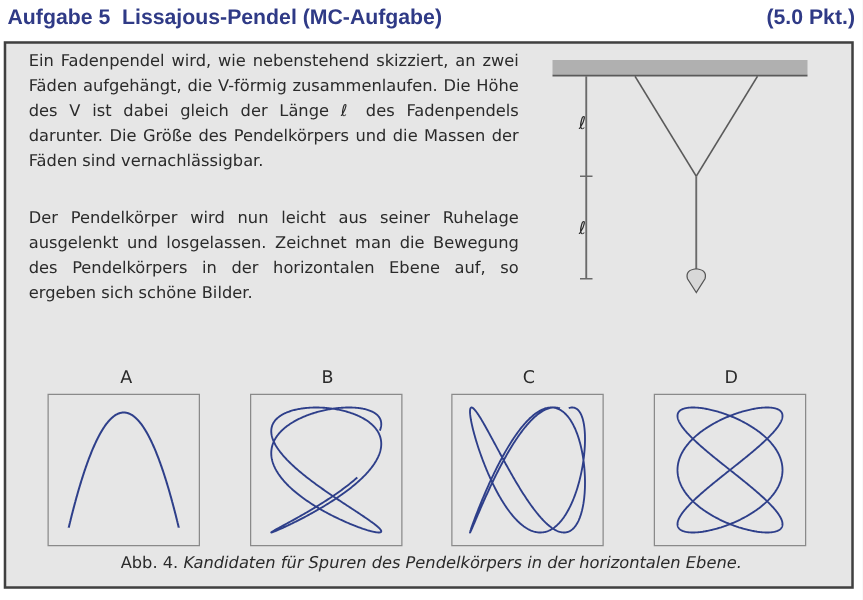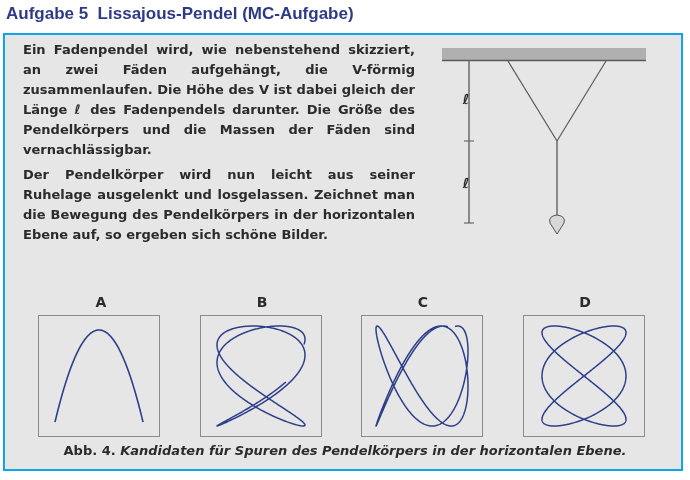--- a/index.html
+++ b/index.html
@@ -4,21 +4,21 @@
 <style>
   html, body { margin:0; padding:0; background:#ffffff; }
   body { width:690px; height:480px; position:relative; overflow:hidden;
          font-family:"DejaVu Sans", sans-serif; color:#2b2b2b; }
   .title-bar { position:absolute; left:6px; top:4px; width:680px; height:22px;
                display:flex; justify-content:space-between; align-items:flex-start;
                font-family:"Liberation Sans", sans-serif; font-weight:bold;
                font-size:17px; color:#2f3a86; }
   .title-bar .right { padding-right:2px; }
   .panel { position:absolute; left:3px; top:33px; width:680px; height:438px;
-           background:#e6e6e6; border:2px solid #0ea5e9; box-sizing:border-box;font-weight:bold; }
+           background:#e6e6e6; border:2px solid #404040; box-sizing:border-box; }
   .para { position:absolute; left:18px; width:392px; font-size:13px; line-height:20px;
           text-align:justify; color:#2b2b2b; }
   .p1 { top:5px; }
   .p2 { top:130px; }
   .q  { top:199px; color:#3a4596; text-align:left; }
   .fig3 { position:absolute; left:425px; top:6px; width:252px; height:220px; }
   .cap3 { position:absolute; left:428px; top:205px; width:250px; font-size:13px; color:#2b2b2b; }
   .cap3 i { font-style:italic; }
   .label { position:absolute; font-size:14px; color:#2b2b2b; text-align:center; width:30px; }
   .box { position:absolute; width:122px; height:122px; border:1px solid #8a8a8a;
@@ -26,20 +26,21 @@
   .box svg { position:absolute; left:0; top:0; }
   .cap4 { position:absolute; left:0; top:408px; width:680px; text-align:center;
           font-size:13px; color:#2b2b2b; }
   .cap4 i { font-style:italic; }
 </style>
 </head>
 <body>
 
 <div class="title-bar">
   <span style="white-space:pre">Aufgabe 5  Lissajous-Pendel (MC-Aufgabe)</span>
+  <span class="right">(5.0 Pkt.)</span>
 </div>
 
 <div class="panel">
   <div class="para p1">Ein Fadenpendel wird, wie nebenstehend skizziert, an zwei Fäden aufgehängt, die V-förmig zusammenlaufen. Die Höhe des V ist dabei gleich der Länge ℓ des Fadenpendels darunter. Die Größe des Pendelkörpers und die Massen der Fäden sind vernachlässigbar.</div>
   <div class="para p2">Der Pendelkörper wird nun leicht aus seiner Ruhelage ausgelenkt und losgelassen. Zeichnet man die Bewegung des Pendelkörpers in der horizontalen Ebene auf, so ergeben sich schöne Bilder.</div>
 
   <svg class="fig3" width="252" height="220" viewBox="0 0 252 220">
     <rect x="12" y="7" width="204" height="12" fill="#b0b0b0"></rect>
     <line x1="12" y1="19.5" x2="216" y2="19.5" stroke="#5a5a5a" stroke-width="1.5"></line>
 

